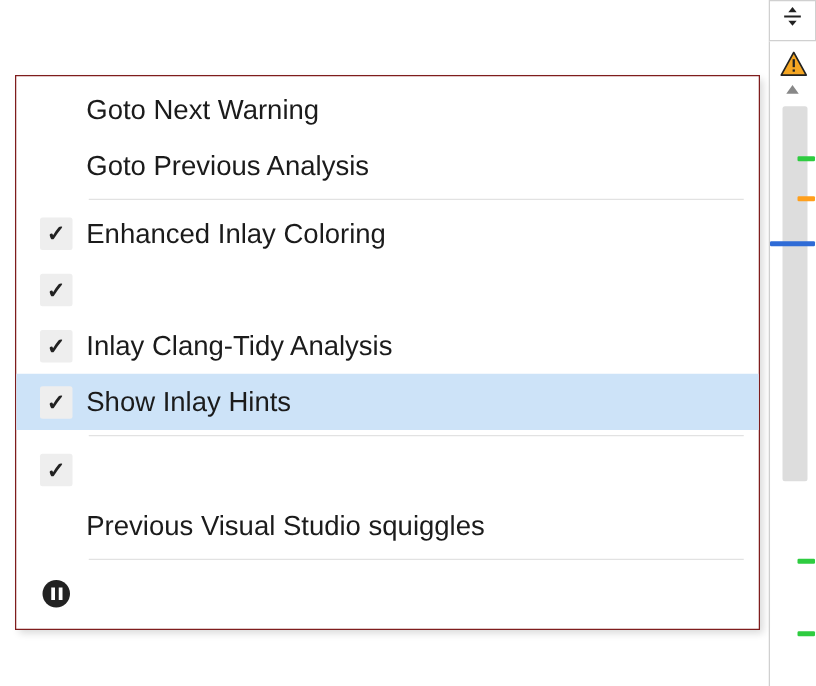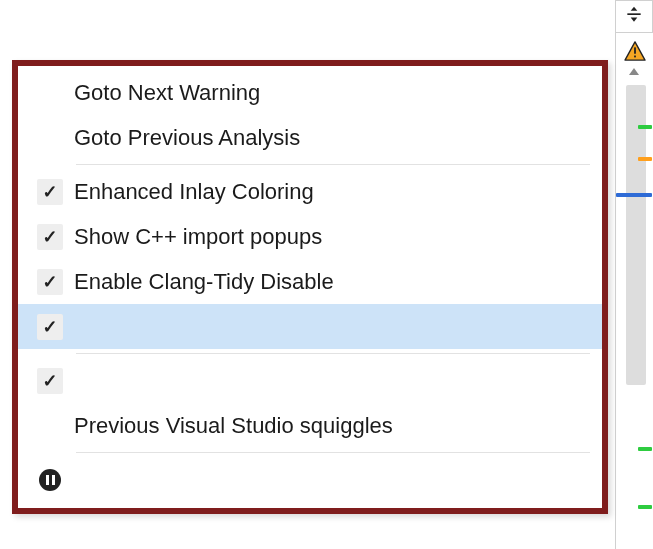--- a/index.html
+++ b/index.html
@@ -84,21 +84,21 @@
     border-radius: 1px;
   }
 
   
   .menu {
     position: absolute;
     top: 60px;
     left: 12px;
     width: 596px;
     background: #ffffff;
-    border: 6px solid #7f1d1d;
+    border: 1px solid #7f1d1d;
     box-shadow: 3px 3px 6px rgba(0,0,0,0.15);
     padding: 4px 0 6px 0;
     z-index: 10;
     box-sizing: border-box;
   }
 
   .menu-item {
     display: flex;
     align-items: center;
     height: 45px;
@@ -217,34 +217,34 @@
     <span class="icon-slot">
       <span class="checkbox checked"></span>
     </span>
     <span class="label">Enhanced Inlay Coloring</span>
   </div>
 
   <div class="menu-item">
     <span class="icon-slot">
       <span class="checkbox checked"></span>
     </span>
-    <span class="label">Show C++ import popups</span>
-  </div>
-
-  <div class="menu-item">
-    <span class="icon-slot">
-      <span class="checkbox checked"></span>
-    </span>
-    <span class="label">Enable Clang-Tidy Disable</span>
+  </div>
+
+  <div class="menu-item">
+    <span class="icon-slot">
+      <span class="checkbox checked"></span>
+    </span>
+    <span class="label">Inlay Clang-Tidy Analysis</span>
   </div>
 
   <div class="menu-item hover">
     <span class="icon-slot">
       <span class="checkbox checked"></span>
     </span>
+    <span class="label">Show Inlay Hints</span>
   </div>
 
   <div class="separator"></div>
 
   <div class="menu-item">
     <span class="icon-slot">
       <span class="checkbox checked"></span>
     </span>
   </div>
 

